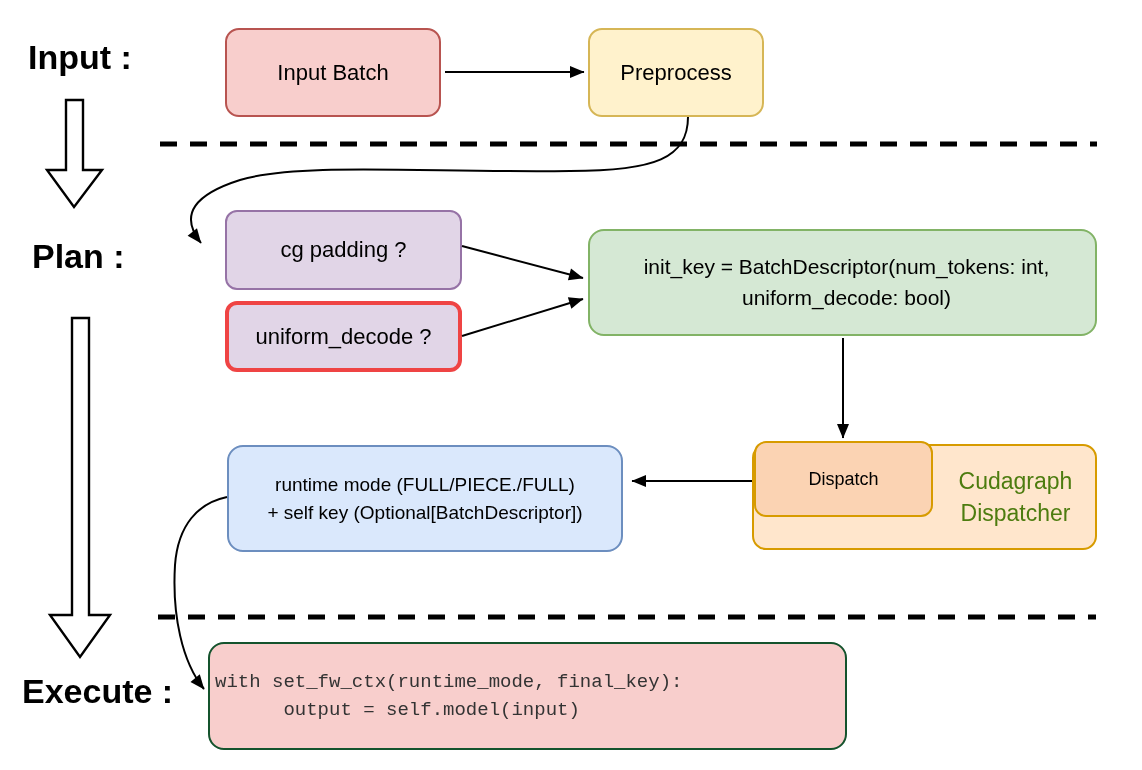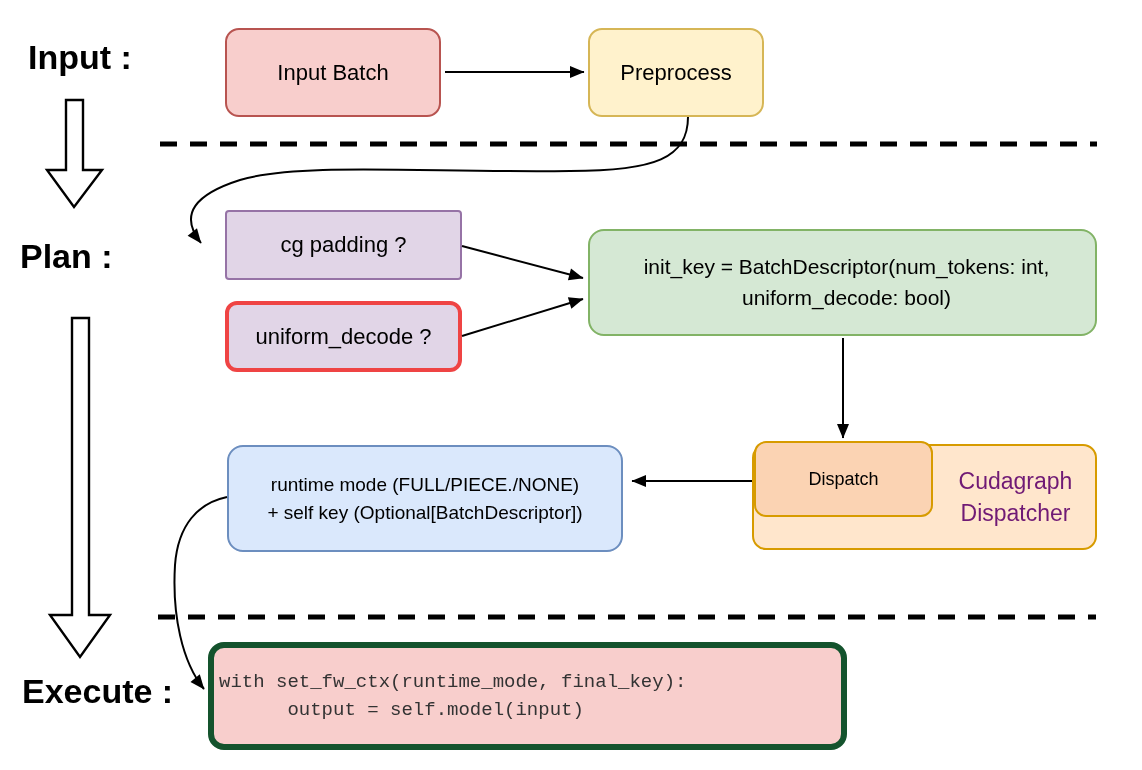--- a/index.html
+++ b/index.html
@@ -24,47 +24,47 @@
   .stage-label{
     position:absolute;
     font-weight:bold;
     font-size:34px;
     color:#000;
     white-space:nowrap;
   }
   
   #node-input-batch{left:225px;top:28px;width:216px;height:89px;background:#F8CECC;border:2px solid #B85450;border-radius:14px;font-size:22px;}
   #node-preprocess{left:588px;top:28px;width:176px;height:89px;background:#FFF2CC;border:2px solid #D6B656;border-radius:14px;font-size:22px;}
-  #node-cg-padding{left:225px;top:210px;width:237px;height:70px;background:#E1D5E7;border:2px solid #9673A6;border-radius:4px;font-size:22px;}
+  #node-cg-padding{left:225px;top:210px;width:237px;height:80px;background:#E1D5E7;border:2px solid #9673A6;border-radius:12px;font-size:22px;}
   #node-uniform-decode{left:225px;top:301px;width:237px;height:71px;background:#E1D5E7;border:4px solid #ef4444;border-radius:12px;font-size:22px;}
   #node-init-key{left:588px;top:229px;width:509px;height:107px;background:#D5E8D4;border:2px solid #82B366;border-radius:16px;font-size:21px;padding-left:8px;}
   #node-cudagraph-dispatcher{left:752px;top:444px;width:345px;height:106px;background:#FFE6CC;border:2px solid #D79B00;border-radius:14px;}
   #node-dispatch{left:754px;top:441px;width:179px;height:76px;background:#FBD3B3;border:2px solid #D79B00;border-radius:12px;font-size:18px;text-align:center;}
   #node-runtime-mode{left:227px;top:445px;width:396px;height:107px;background:#DAE8FC;border:2px solid #6C8EBF;border-radius:16px;font-size:19px;}
-  #node-execute-code{left:208px;top:642px;width:639px;height:108px;background:#F8CECC;border:6px solid #14532d;border-radius:16px;
+  #node-execute-code{left:208px;top:642px;width:639px;height:108px;background:#F8CECC;border:2px solid #14532d;border-radius:16px;
       font-family:"Liberation Mono", monospace;font-size:19px;color:#333333;
       align-items:flex-start;text-align:left;padding-left:5px;line-height:1.5;}
   #node-execute-code .code-line{white-space:pre;}
   #cudagraph-label{
     position:absolute;left:938px;top:444px;width:155px;height:106px;
     display:flex;flex-direction:column;align-items:center;justify-content:center;
-    font-size:23px;line-height:1.4;color:#701a75;text-align:center;
+    font-size:23px;line-height:1.4;color:#4d7c0f;text-align:center;
   }
   #overlay{
     position:absolute;left:0;top:0;width:1142px;height:770px;
     pointer-events:none;
   }
 </style>
 </head>
 <body>
 
 <div id="canvas">
 
   <div class="stage-label" style="left:28px;top:38px;">Input :</div>
-  <div class="stage-label" style="left:20px;top:237px;text-align:right;">Plan :</div>
+  <div class="stage-label" style="left:32px;top:237px;text-align:right;">Plan :</div>
   <div class="stage-label" style="left:22px;top:672px;">Execute :</div>
 
   <div class="node" id="node-input-batch">
     <span>Input Batch</span>
   </div>
 
   <div class="node" id="node-preprocess">
     <span>Preprocess</span>
   </div>
 
@@ -85,21 +85,21 @@
   <div id="cudagraph-label">
     <span>Cudagraph</span>
     <span>Dispatcher</span>
   </div>
 
   <div class="node" id="node-dispatch">
     <span>Dispatch</span>
   </div>
 
   <div class="node" id="node-runtime-mode">
-    <span>runtime mode (FULL/PIECE./NONE)</span>
+    <span>runtime mode (FULL/PIECE./FULL)</span>
     <span>+ self key (Optional[BatchDescriptor])</span>
   </div>
 
   <div class="node" id="node-execute-code">
     <span class="code-line">with set_fw_ctx(runtime_mode, final_key):</span>
     <span class="code-line">      output = self.model(input)</span>
   </div>
 
   <svg id="overlay" viewBox="0 0 1142 770" xmlns="http://www.w3.org/2000/svg">
     <defs>

